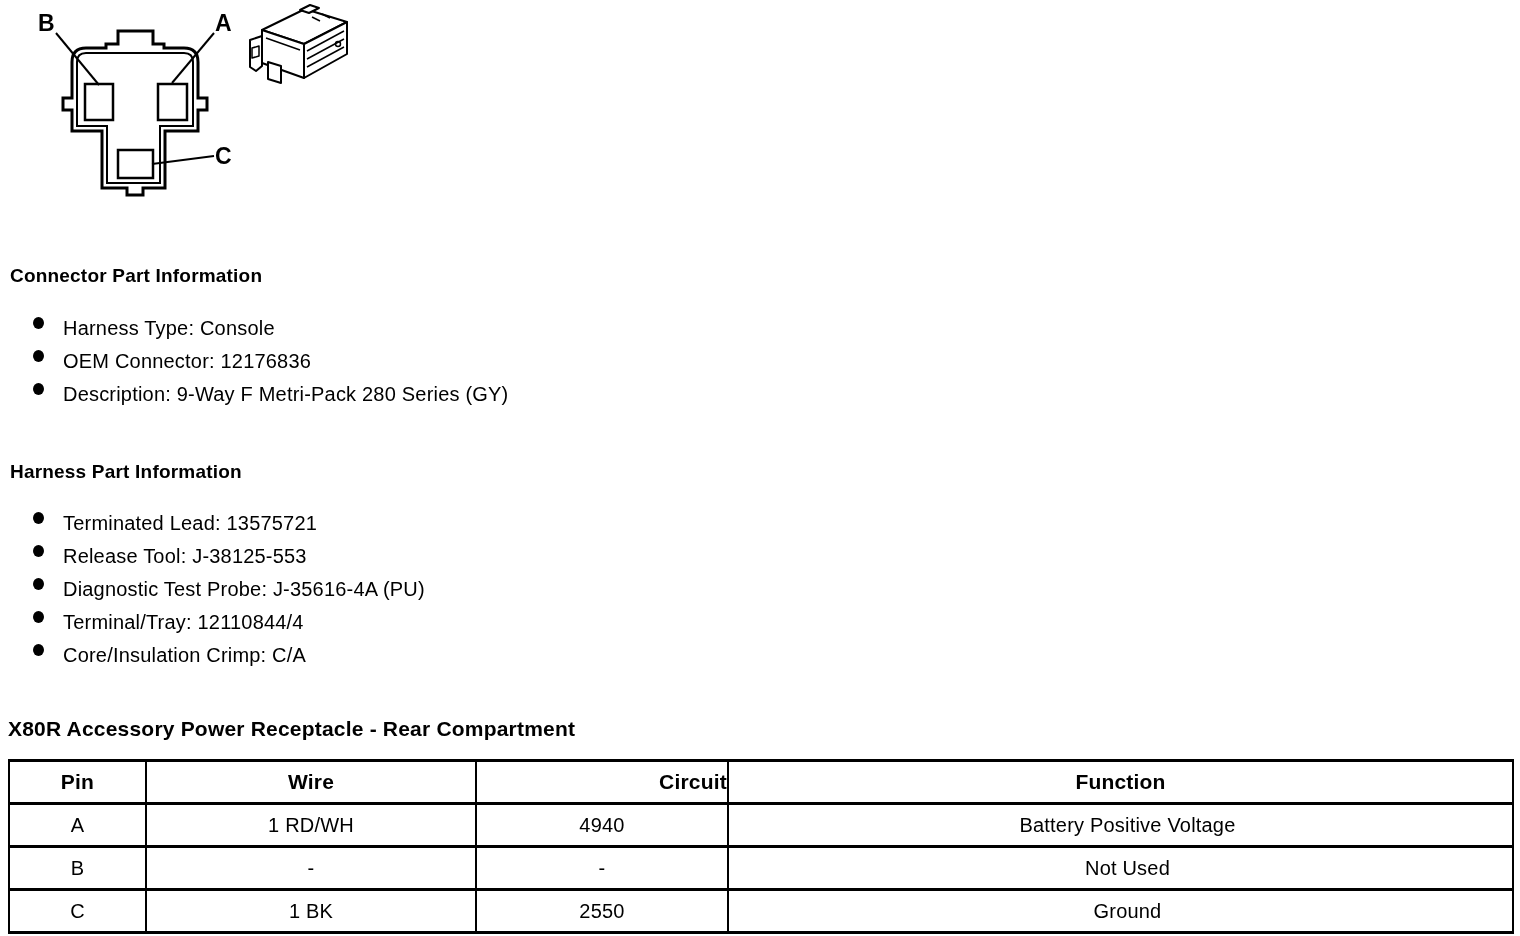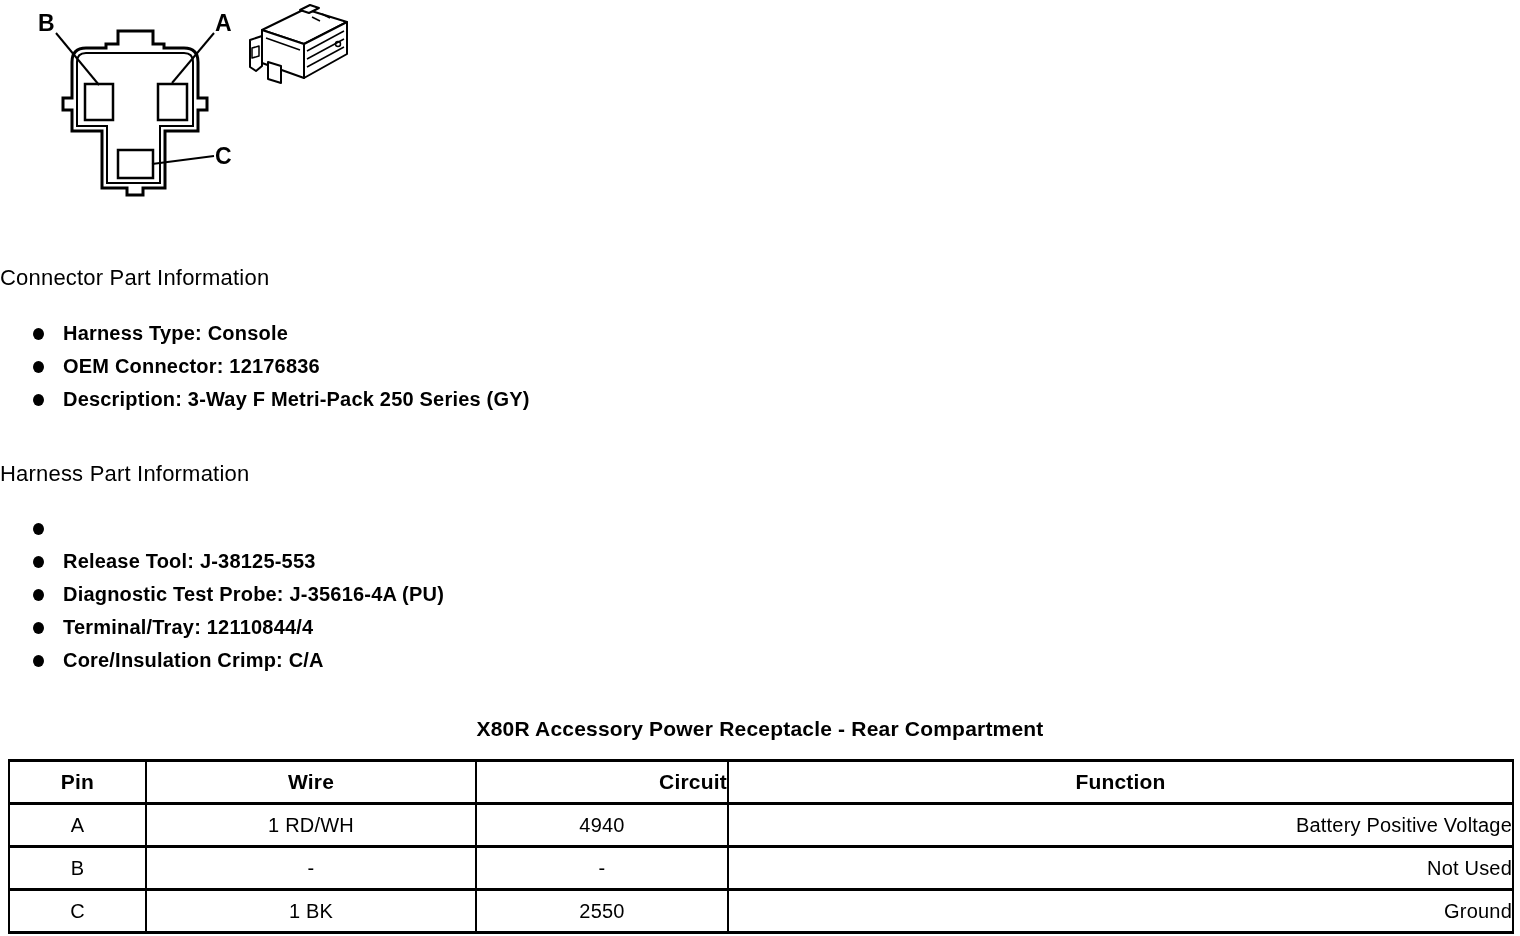--- a/index.html
+++ b/index.html
@@ -8,62 +8,62 @@
     width:1520px; height:936px; position:relative; overflow:hidden;
     font-family:"Liberation Sans", sans-serif; color:#000;
   }
   .page { position:absolute; inset:0; background:#fff; }
 
   
   .diagram-svg { position:absolute; left:0; top:0; }
 
   
   .section-heading {
-    position:absolute; left:0;
-    font-size:22px; font-weight:normal; letter-spacing:0.2px;
+    position:absolute; left:10px;
+    font-size:19px; font-weight:bold; letter-spacing:0.2px;
   }
   #connector-heading { top:265px; }
   #terminal-heading  { top:461px; }
 
   
   .bullet-list { position:absolute; left:33px; list-style:none; }
   #connector-list { top:317px; }
   #terminal-list  { top:512px; }
   .bullet-list li {
-    height:33px; display:flex; align-items:center;
-    font-size:20px; letter-spacing:0.2px; white-space:nowrap;font-weight:bold;
+    height:33px; display:flex; 
+    font-size:20px; letter-spacing:0.2px; white-space:nowrap;
   }
   .dot {
     width:11px; height:12px; border-radius:50%; background:#000;
     margin-right:19px; flex:0 0 auto;
   }
 
   
   .table-title {
     position:absolute; left:8px; top:717px; width:1504px;
-    text-align:center; font-size:21px; font-weight:bold; letter-spacing:0.2px;
+    font-size:21px; font-weight:bold; letter-spacing:0.2px;
   }
 
   
   table.pin-table {
     position:absolute; left:8px; top:759px; width:1504px;
     border-collapse:collapse; table-layout:fixed;
     border:1px solid #b91c1c;
   }
   .pin-table th, .pin-table td {
     border:solid #000; border-width:3px 2px;
     height:43px; text-align:center; vertical-align:middle;
     font-size:20px; letter-spacing:0.2px; overflow:hidden;
   }
   .pin-table th { font-size:21px; font-weight:bold; }
   .pin-table .col-pin     { width:137px; }
   .pin-table .col-wire    { width:330px; }
   .pin-table .col-circuit { width:252px;text-align:right; }
   .pin-table .col-function{ width:785px; }
-  .pin-table td.fn-cell { text-align:right; padding-left:14px; }
+  .pin-table td.fn-cell { text-align:center; padding-left:14px; }
 </style>
 </head>
 <body>
 
 <div class="page">
 
   <svg class="diagram-svg" width="380" height="215" viewBox="0 0 380 215">
 
     <g>
       <path d="M118,31 L153,31 L153,44 L164,44 L164,48 L184,48 Q198,48 198,62
@@ -112,29 +112,30 @@
     <li>
       <span class="dot"></span>
       <span>Harness Type: Console</span>
     </li>
     <li>
       <span class="dot"></span>
       <span>OEM Connector: 12176836</span>
     </li>
     <li>
       <span class="dot"></span>
-      <span>Description: 3-Way F Metri-Pack 250 Series (GY)</span>
+      <span>Description: 9-Way F Metri-Pack 280 Series (GY)</span>
     </li>
   </ul>
 
   <h2 class="section-heading" id="terminal-heading">Harness Part Information</h2>
 
   <ul class="bullet-list" id="terminal-list">
     <li>
       <span class="dot"></span>
+      <span>Terminated Lead: 13575721</span>
     </li>
     <li>
       <span class="dot"></span>
       <span>Release Tool: J-38125-553</span>
     </li>
     <li>
       <span class="dot"></span>
       <span>Diagnostic Test Probe: J-35616-4A (PU)</span>
     </li>
     <li>

